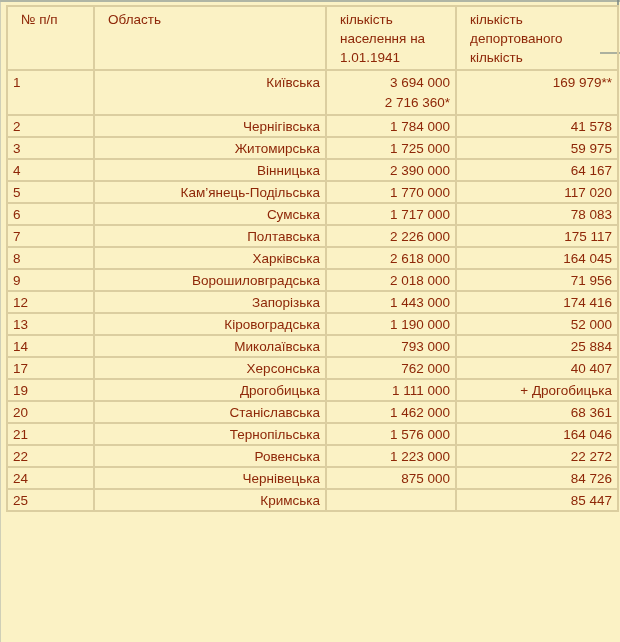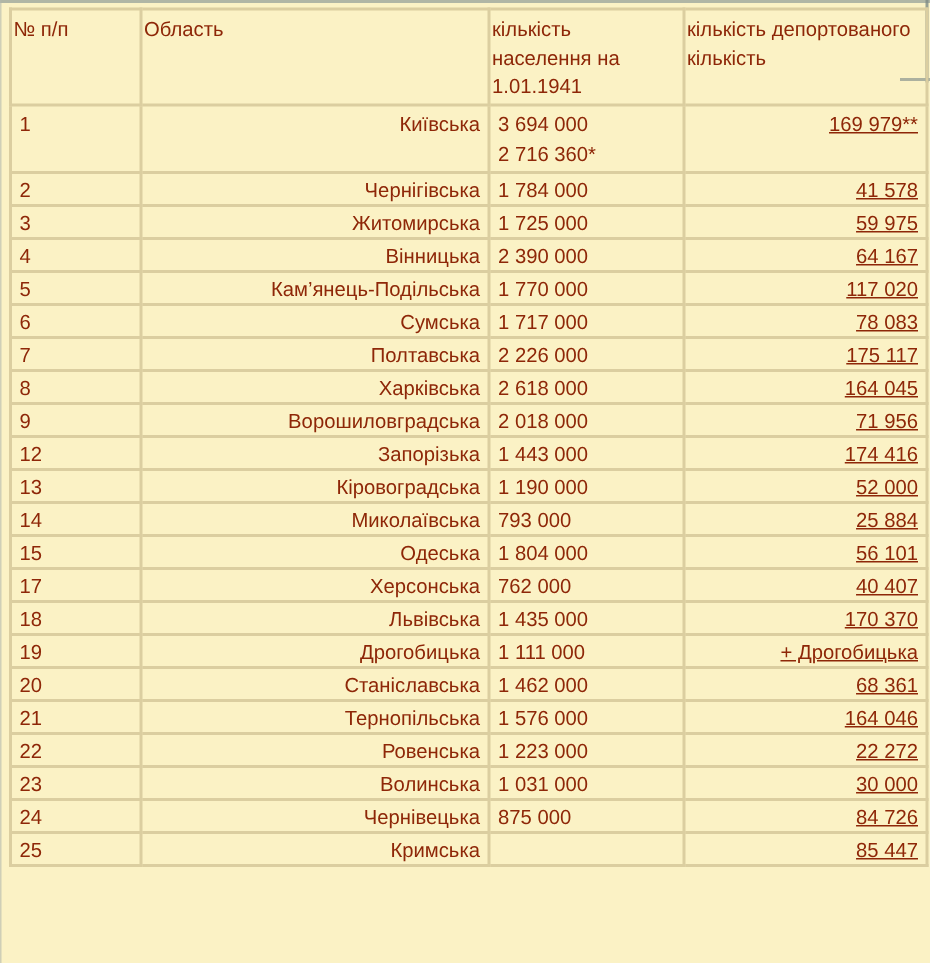--- a/index.html
+++ b/index.html
@@ -36,35 +36,35 @@
 
   th, td {
     border: 2px solid #DBCEA0;
     font-weight: normal;
     vertical-align: top;
     overflow: hidden;
   }
   thead tr { height: 61px; }
   thead th {
     text-align: left;
-    padding: 3px 5px 2px 1px;
+    padding: 3px 5px 2px 13px;
     line-height: 19px;
   }
   tbody tr { height: 21.5px; }
   tbody tr.tall { height: 45px; }
   tbody td {
     padding: 2px 5px 1px 5px;
     line-height: 17px;
     white-space: nowrap;
   }
   tbody tr.tall td { line-height: 20px; }
   td.c-num { text-align: left; }
   td.c-obl { text-align: right; }
-  td.c-pop { }
-  td.c-dep { text-align: right; text-decoration: underline; }
+  td.c-pop { text-align: right; }
+  td.c-dep { text-align: right; }
 </style>
 </head>
 <body>
 
 <div class="page">
   <div class="edge-top"></div>
   <div class="edge-left"></div>
   <div class="edge-right"></div>
   <div class="edge-hook"></div>
 
@@ -186,47 +186,29 @@
         <tr>
     <td class="c-num">14</td>
     <td class="c-obl">Миколаївська</td>
     <td class="c-pop">
       <div>793 000</div>
 
     </td>
     <td class="c-dep">25 884</td>
   </tr>
         <tr>
-    <td class="c-num">15</td>
-    <td class="c-obl">Одеська</td>
-    <td class="c-pop">
-      <div>1 804 000</div>
-
-    </td>
-    <td class="c-dep">56 101</td>
-  </tr>
-        <tr>
     <td class="c-num">17</td>
     <td class="c-obl">Херсонська</td>
     <td class="c-pop">
       <div>762 000</div>
 
     </td>
     <td class="c-dep">40 407</td>
   </tr>
         <tr>
-    <td class="c-num">18</td>
-    <td class="c-obl">Львівська</td>
-    <td class="c-pop">
-      <div>1 435 000</div>
-
-    </td>
-    <td class="c-dep">170 370</td>
-  </tr>
-        <tr>
     <td class="c-num">19</td>
     <td class="c-obl">Дрогобицька</td>
     <td class="c-pop">
       <div>1 111 000</div>
 
     </td>
     <td class="c-dep">+ Дрогобицька</td>
   </tr>
         <tr>
     <td class="c-num">20</td>
@@ -247,29 +229,20 @@
     <td class="c-dep">164 046</td>
   </tr>
         <tr>
     <td class="c-num">22</td>
     <td class="c-obl">Ровенська</td>
     <td class="c-pop">
       <div>1 223 000</div>
 
     </td>
     <td class="c-dep">22 272</td>
-  </tr>
-        <tr>
-    <td class="c-num">23</td>
-    <td class="c-obl">Волинська</td>
-    <td class="c-pop">
-      <div>1 031 000</div>
-
-    </td>
-    <td class="c-dep">30 000</td>
   </tr>
         <tr>
     <td class="c-num">24</td>
     <td class="c-obl">Чернівецька</td>
     <td class="c-pop">
       <div>875 000</div>
 
     </td>
     <td class="c-dep">84 726</td>
   </tr>

